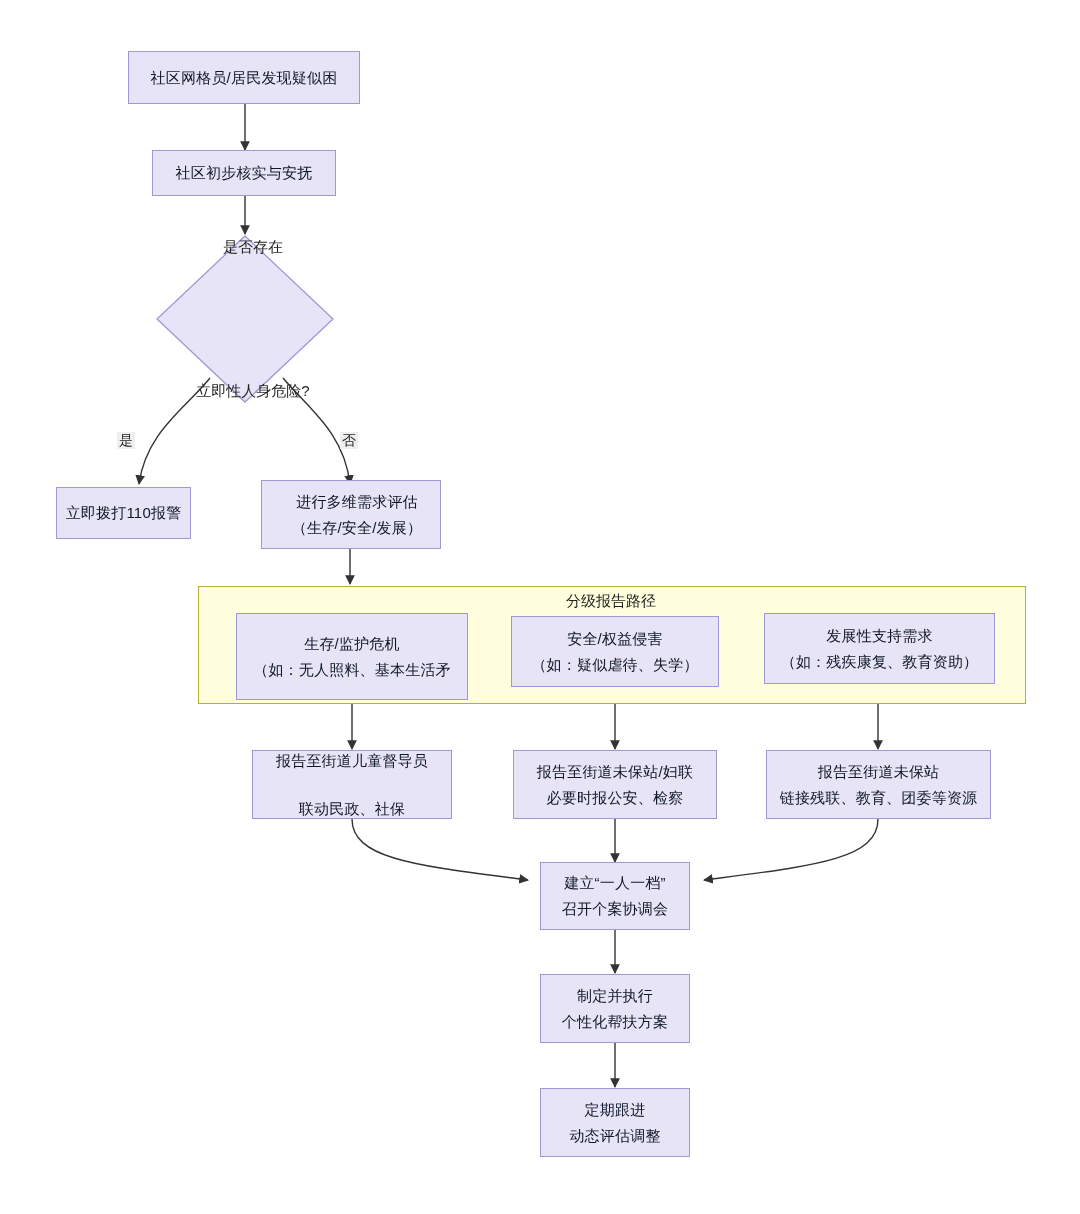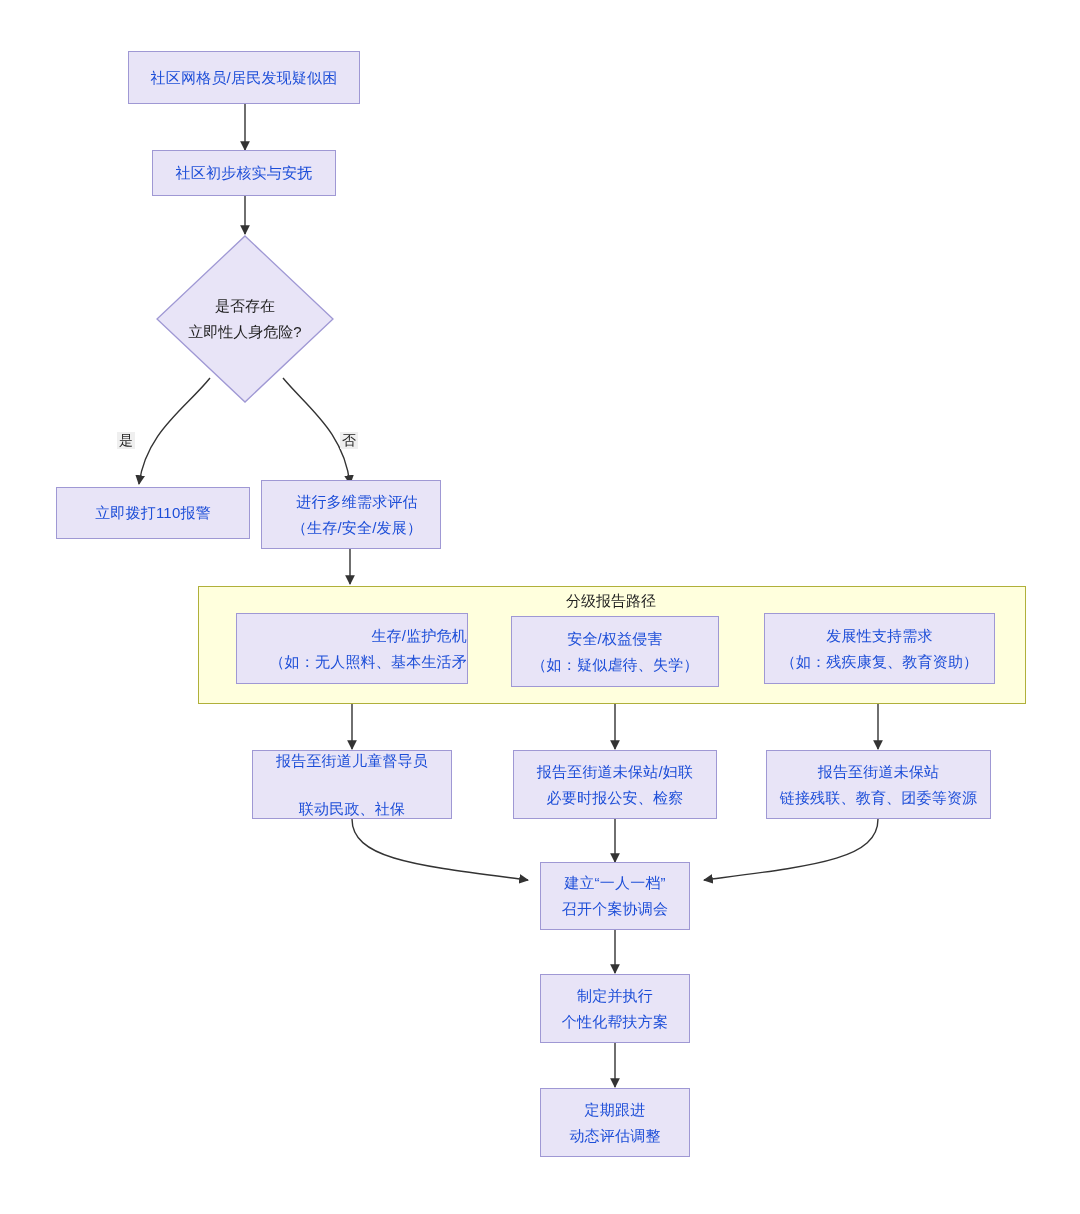--- a/index.html
+++ b/index.html
@@ -32,21 +32,21 @@
     position: absolute;
     box-sizing: border-box;
     background: #e8e4f7;
     border: 1px solid #9f98d4;
     display: flex;
     flex-direction: column;
     align-items: center;
     justify-content: center;
     font-size: 15px;
     line-height: 26px;
-    color: #1d4ed8;
+    color: #0f172a;
     white-space: nowrap;
     overflow: hidden;
     text-align: center;
     letter-spacing: 0.2px;
   }
   .node .ln {
     display: block;
   }
   .subgraph {
     position: absolute;
@@ -58,28 +58,28 @@
     position: absolute;
     font-size: 15px;
     color: #1f1f1f;
     white-space: nowrap;
   }
   .diamond-wrap {
     position: absolute;
   }
   .diamond-label {
     position: absolute;
-    left: 0;
+    left: 8px;
     top: 0;
     width: 100%;
     height: 100%;
     display: flex;
     flex-direction: column;
     align-items: center;
-    justify-content: center;
+    justify-content: space-between;
     font-size: 15px;
     line-height: 26px;
     color: #1f1f1f;
     white-space: nowrap;
     text-align: center;
   }
   .edge-label {
     position: absolute;
     font-size: 14px;
     color: #1f1f1f;
@@ -134,30 +134,30 @@
     </svg>
     <div class="diamond-label">
       <span class="ln">是否存在</span>
       <span class="ln">立即性人身危险?</span>
     </div>
   </div>
 
   <span class="edge-label" style="left:117px; top:432px;">是</span>
   <span class="edge-label" style="left:340px; top:432px;">否</span>
 
-  <div class="node" style="left:56px; top:487px; width:194px; height:52px;">
+  <div class="node" style="left:56px; top:487px; width:135px; height:52px;">
     <span class="ln">立即拨打110报警</span>
   </div>
 
   <div class="node" style="left:261px; top:480px; width:180px; height:69px;padding-left:12px;">
     <span class="ln">进行多维需求评估</span>
     <span class="ln">（生存/安全/发展）</span>
   </div>
 
-  <div class="node" style="left:236px; top:613px; width:232px; height:71px;align-items:flex-end;">
+  <div class="node" style="left:236px; top:613px; width:232px; height:87px;">
     <span class="ln">生存/监护危机</span>
     <span class="ln">（如：无人照料、基本生活矛</span>
   </div>
 
   <div class="node" style="left:511px; top:616px; width:208px; height:71px;">
     <span class="ln">安全/权益侵害</span>
     <span class="ln">（如：疑似虐待、失学）</span>
   </div>
 
   <div class="node" style="left:764px; top:613px; width:231px; height:71px;">

